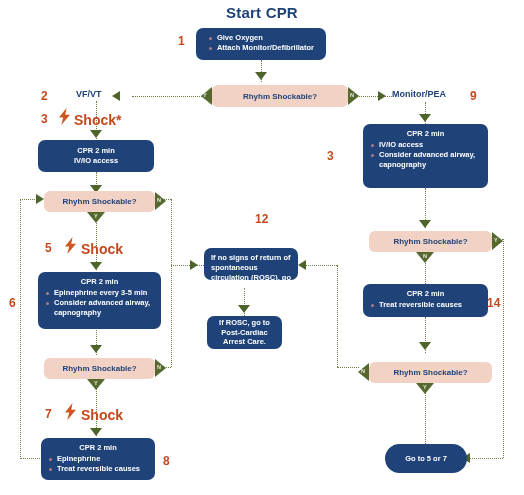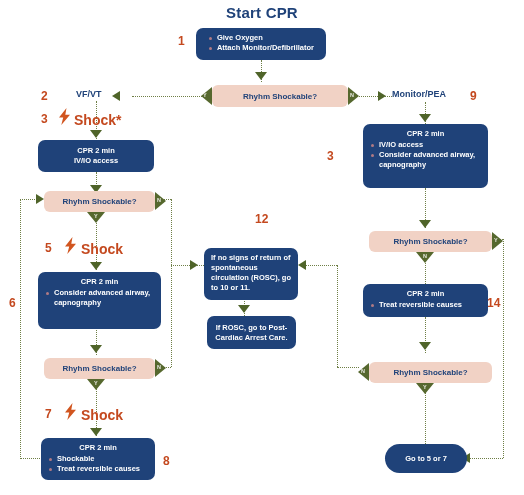--- a/index.html
+++ b/index.html
@@ -331,41 +331,42 @@
   <div class="tablabel" style="left:94px; top:214px;">Y</div>
 
   <svg class="bolt" style="left:64px; top:237px;" viewBox="0 0 13 17">
     <polygon points="8.5,0 1,9.5 5.2,9.5 3.3,17 12,6.8 7.3,6.8" fill="#d1551f"></polygon>
   </svg>
   <div class="shock" style="left:81px; top:242px;">Shock</div>
 
   <div class="pbox" style="left:38px; top:272px; width:123px; height:57px;">
     <span class="hdr">CPR 2 min</span>
     <ul>
+      <li>Epinephrine every 3-5 min</li>
       <li>Consider advanced airway, capnography</li>
     </ul>
   </div>
 
   <div class="dbox" style="left:44px; top:358px; width:111px; height:21px;">
     <span>Rhyhm Shockable?</span>
   </div>
   <div class="tab right" style="left:155px; top:359px;"></div>
   <div class="tablabel" style="left:157px; top:365px;">N</div>
   <div class="tab down" style="left:87px; top:379px;"></div>
   <div class="tablabel" style="left:94px; top:381px;">Y</div>
 
   <svg class="bolt" style="left:64px; top:403px;" viewBox="0 0 13 17">
     <polygon points="8.5,0 1,9.5 5.2,9.5 3.3,17 12,6.8 7.3,6.8" fill="#d1551f"></polygon>
   </svg>
   <div class="shock" style="left:81px; top:408px;">Shock</div>
 
   <div class="pbox" style="left:41px; top:438px; width:114px; height:42px;">
     <span class="hdr">CPR 2 min</span>
     <ul>
-      <li>Shockable</li>
+      <li>Epinephrine</li>
       <li>Treat reversible causes</li>
     </ul>
   </div>
 
   <div class="pbox" style="left:363px; top:124px; width:125px; height:64px;">
     <span class="hdr">CPR 2 min</span>
     <ul>
       <li>IV/IO access</li>
       <li>Consider advanced airway, capnography</li>
     </ul>
@@ -391,21 +392,21 @@
   </div>
   <div class="tab left" style="left:358px; top:363px;"></div>
   <div class="tablabel" style="left:361px; top:369px;">N</div>
   <div class="tab down" style="left:416px; top:383px;"></div>
   <div class="tablabel" style="left:423px; top:385px;">Y</div>
 
   <div class="pbox pill" style="left:385px; top:444px; width:82px; height:29px;">
     <span>Go to 5 or 7</span>
   </div>
 
-  <div class="pbox plain" style="left:204px; top:248px; width:94px; height:52px;">
+  <div class="pbox plain" style="left:204px; top:248px; width:94px; height:32px;">
     <span>If no signs of return of spontaneous circulation (ROSC), go to 10 or 11.</span>
   </div>
 
-  <div class="pbox center-only" style="left:207px; top:316px; width:89px; height:33px;">
+  <div class="pbox center-only" style="left:207px; top:316px; width:75px; height:33px;">
     <span>If ROSC, go to Post-Cardiac Arrest Care.</span>
   </div>
 
 </div>
 
 </body></html>

